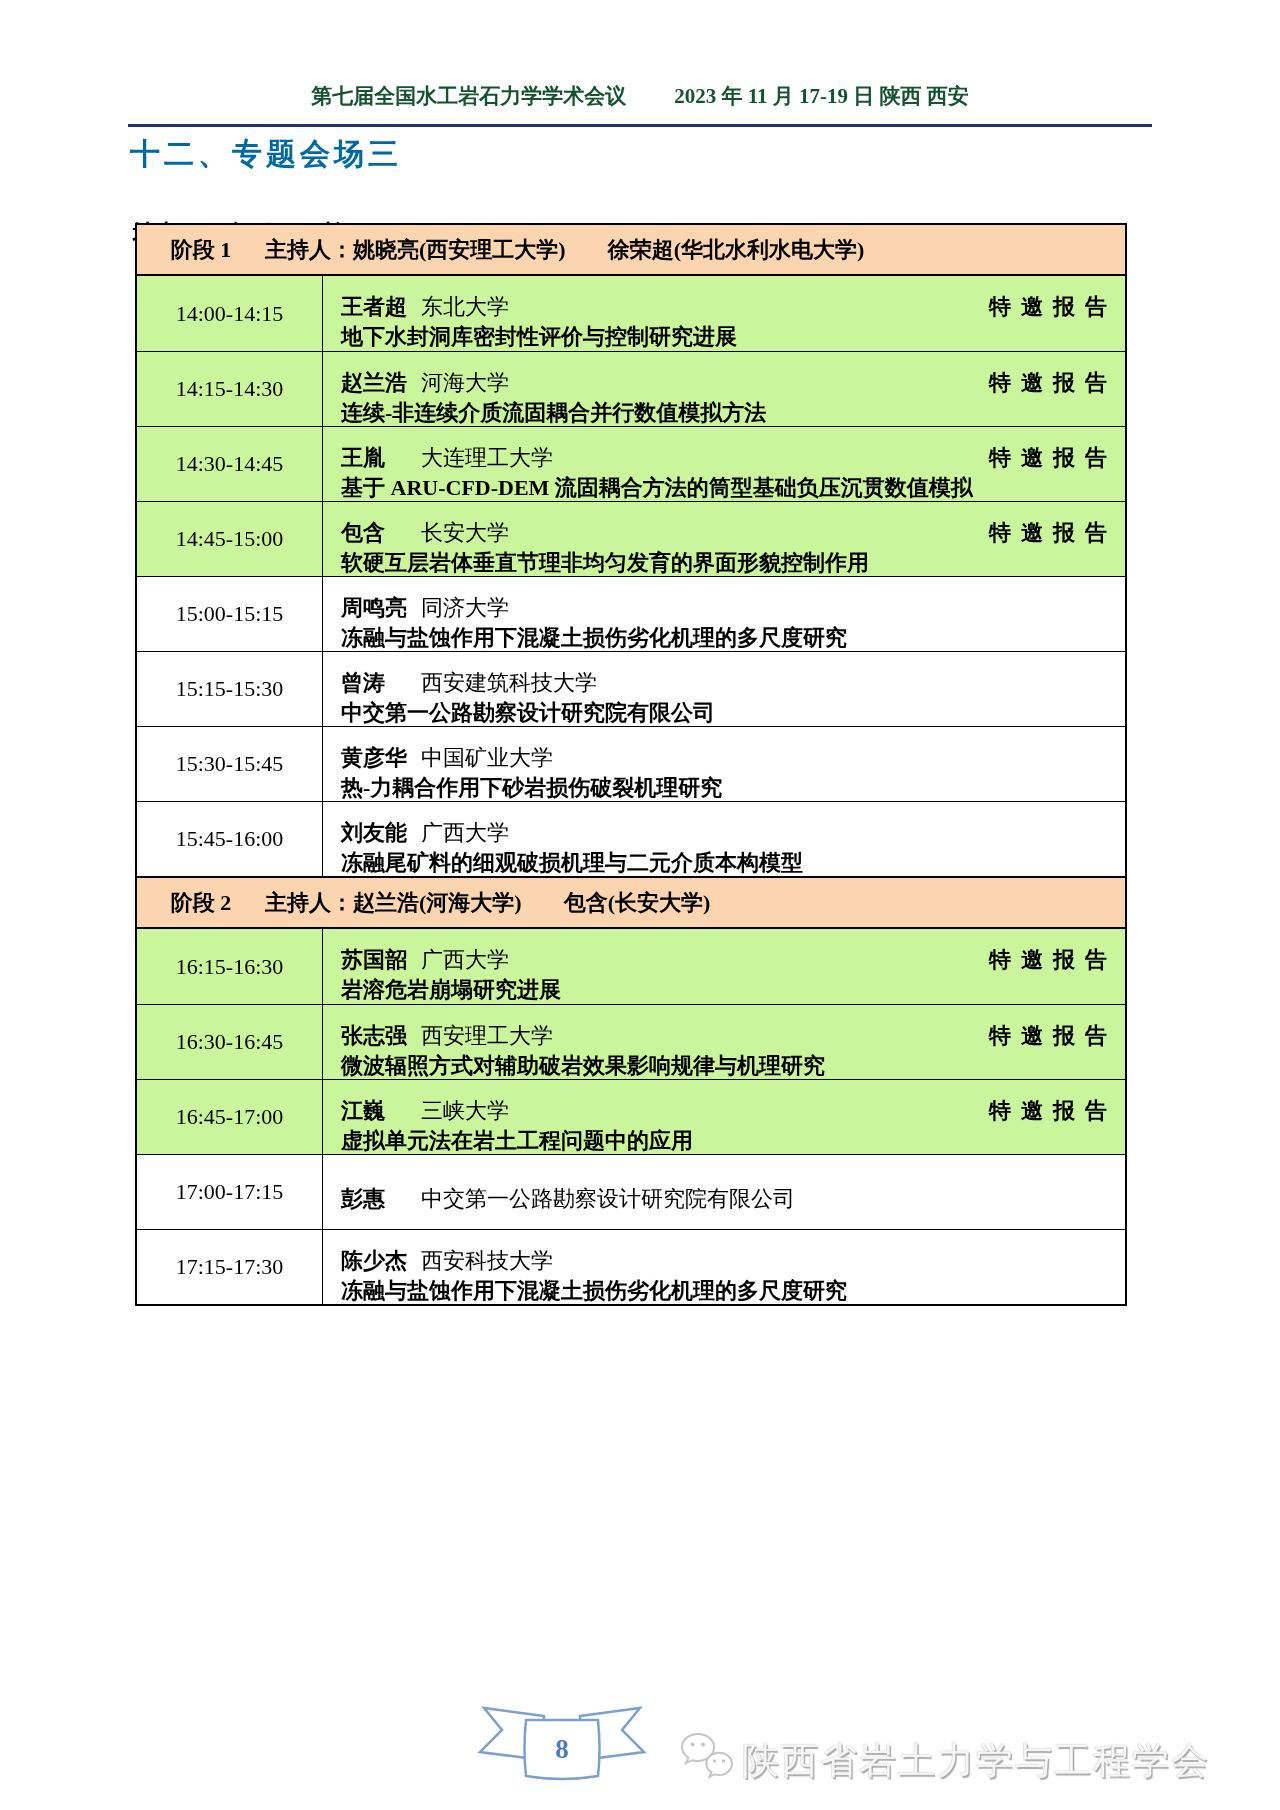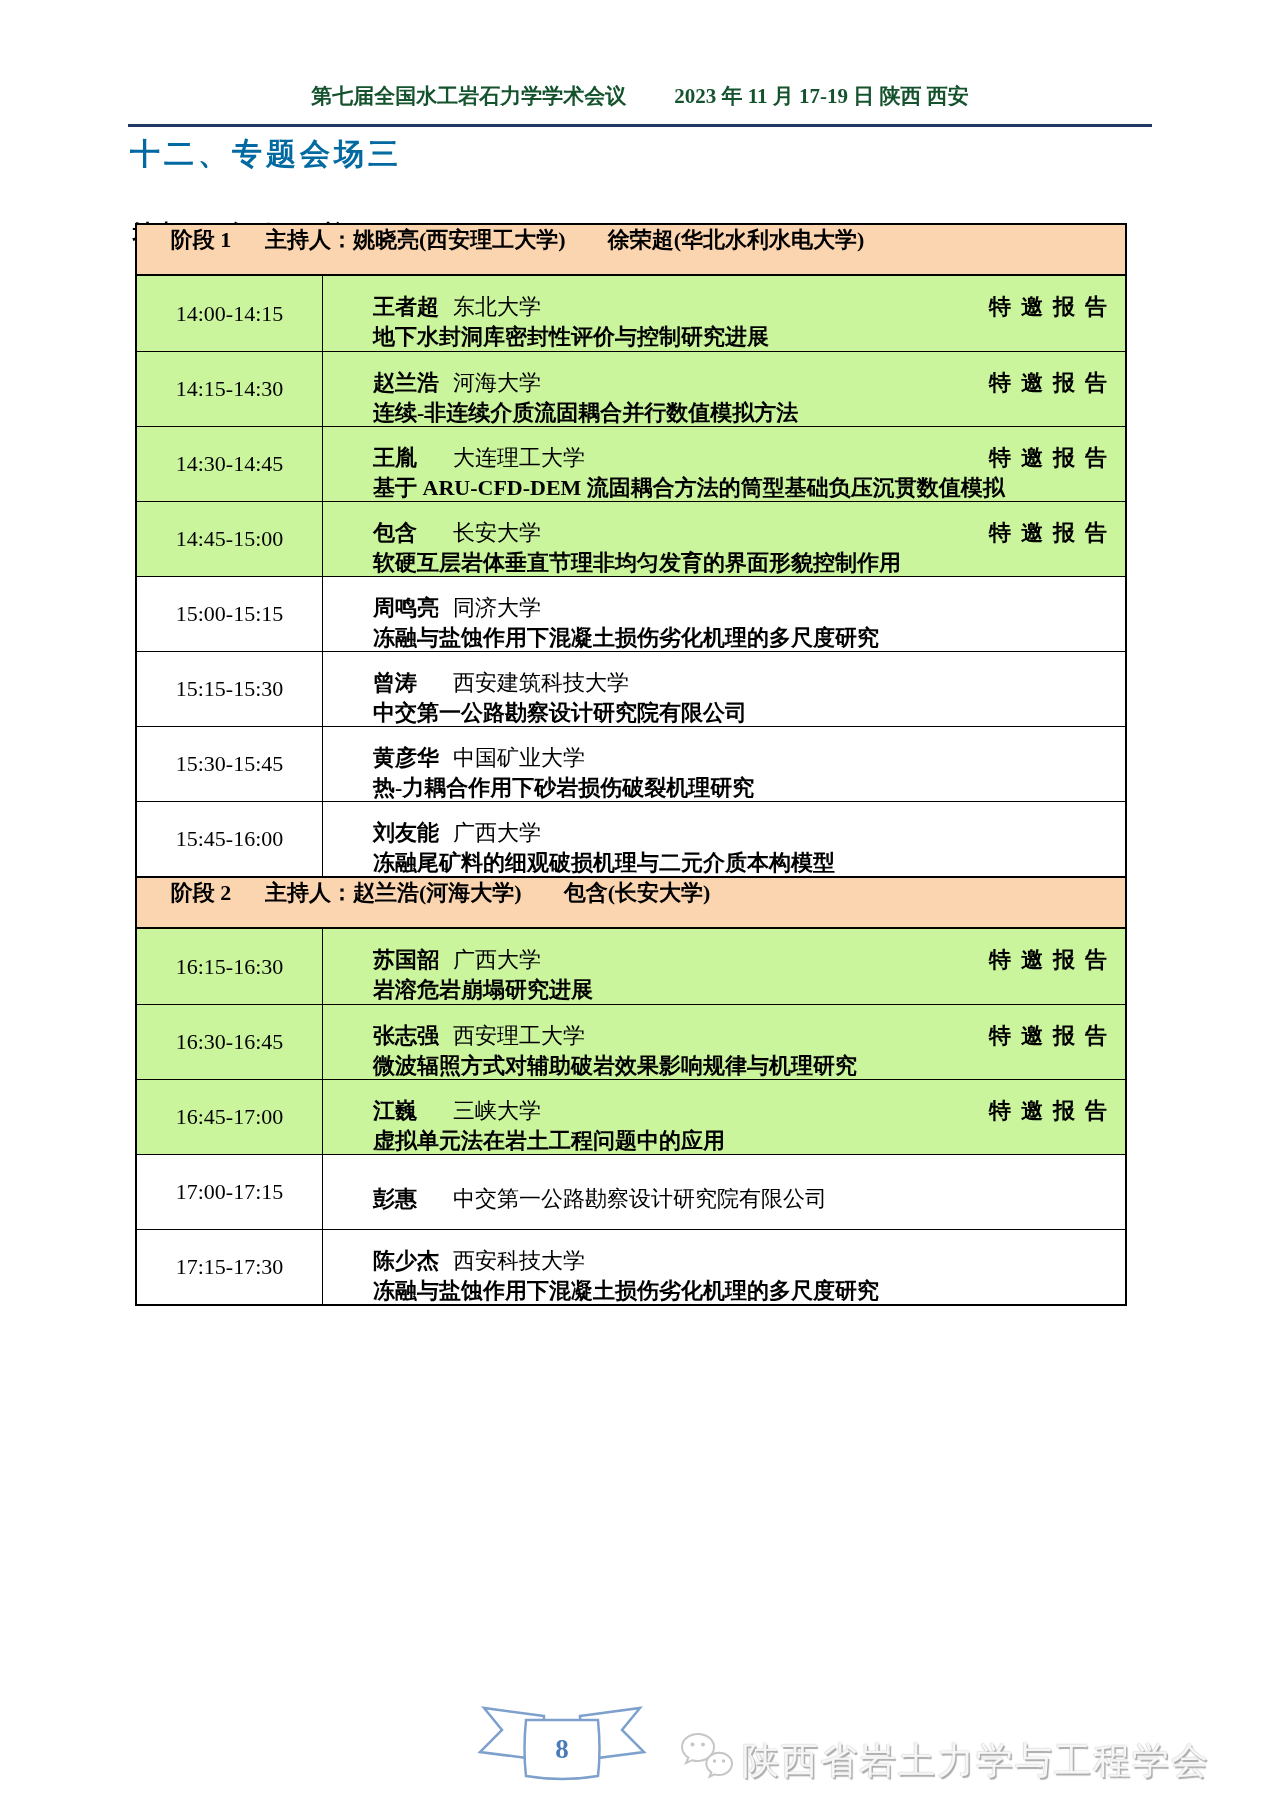--- a/index.html
+++ b/index.html
@@ -26,29 +26,29 @@
   .venue-line{
     position:absolute;top:190px;left:133px;
     font-size:23px;font-weight:bold;display:flex;gap:22px;white-space:nowrap;margin-top:28px;
   }
   
   .table{
     position:absolute;top:223px;left:135px;width:992px;
     border:2px solid #000;box-sizing:border-box;background:#fff;
   }
   .stage-row{
-    height:49px;background:#FBD4B0;display:flex;align-items:flex-start;
+    height:49px;background:#FBD4B0;display:flex;align-items:center;
     font-weight:bold;font-size:22px;
     border-top:2px solid #000;border-bottom:2px solid #000;
   }
   .table > .stage-row:first-child{border-top:none;}
   .stage-row .stage-label{width:128px;text-align:center;flex-shrink:0;}
   .stage-row .chairs{display:flex;white-space:nowrap;}
   .stage-row .chair2{margin-left:42px;}
-  .t-row{display:flex;height:75px;border-top:1px solid #000;box-sizing:border-box;gap:32px;}
+  .t-row{display:flex;height:75px;border-top:1px solid #000;box-sizing:border-box;}
   .stage-row + .t-row{border-top:none;}
   .t-row.green{background:#CBF59D;}
   .t-row .time{
     width:186px;flex-shrink:0;border-right:1px solid #000;box-sizing:border-box;
     display:flex;align-items:center;justify-content:center;
     font-size:22px;
   }
   .t-row .content{
     flex:1;display:flex;flex-direction:column;justify-content:space-evenly;
     padding:16px 12px 3px 18px;min-width:0;

